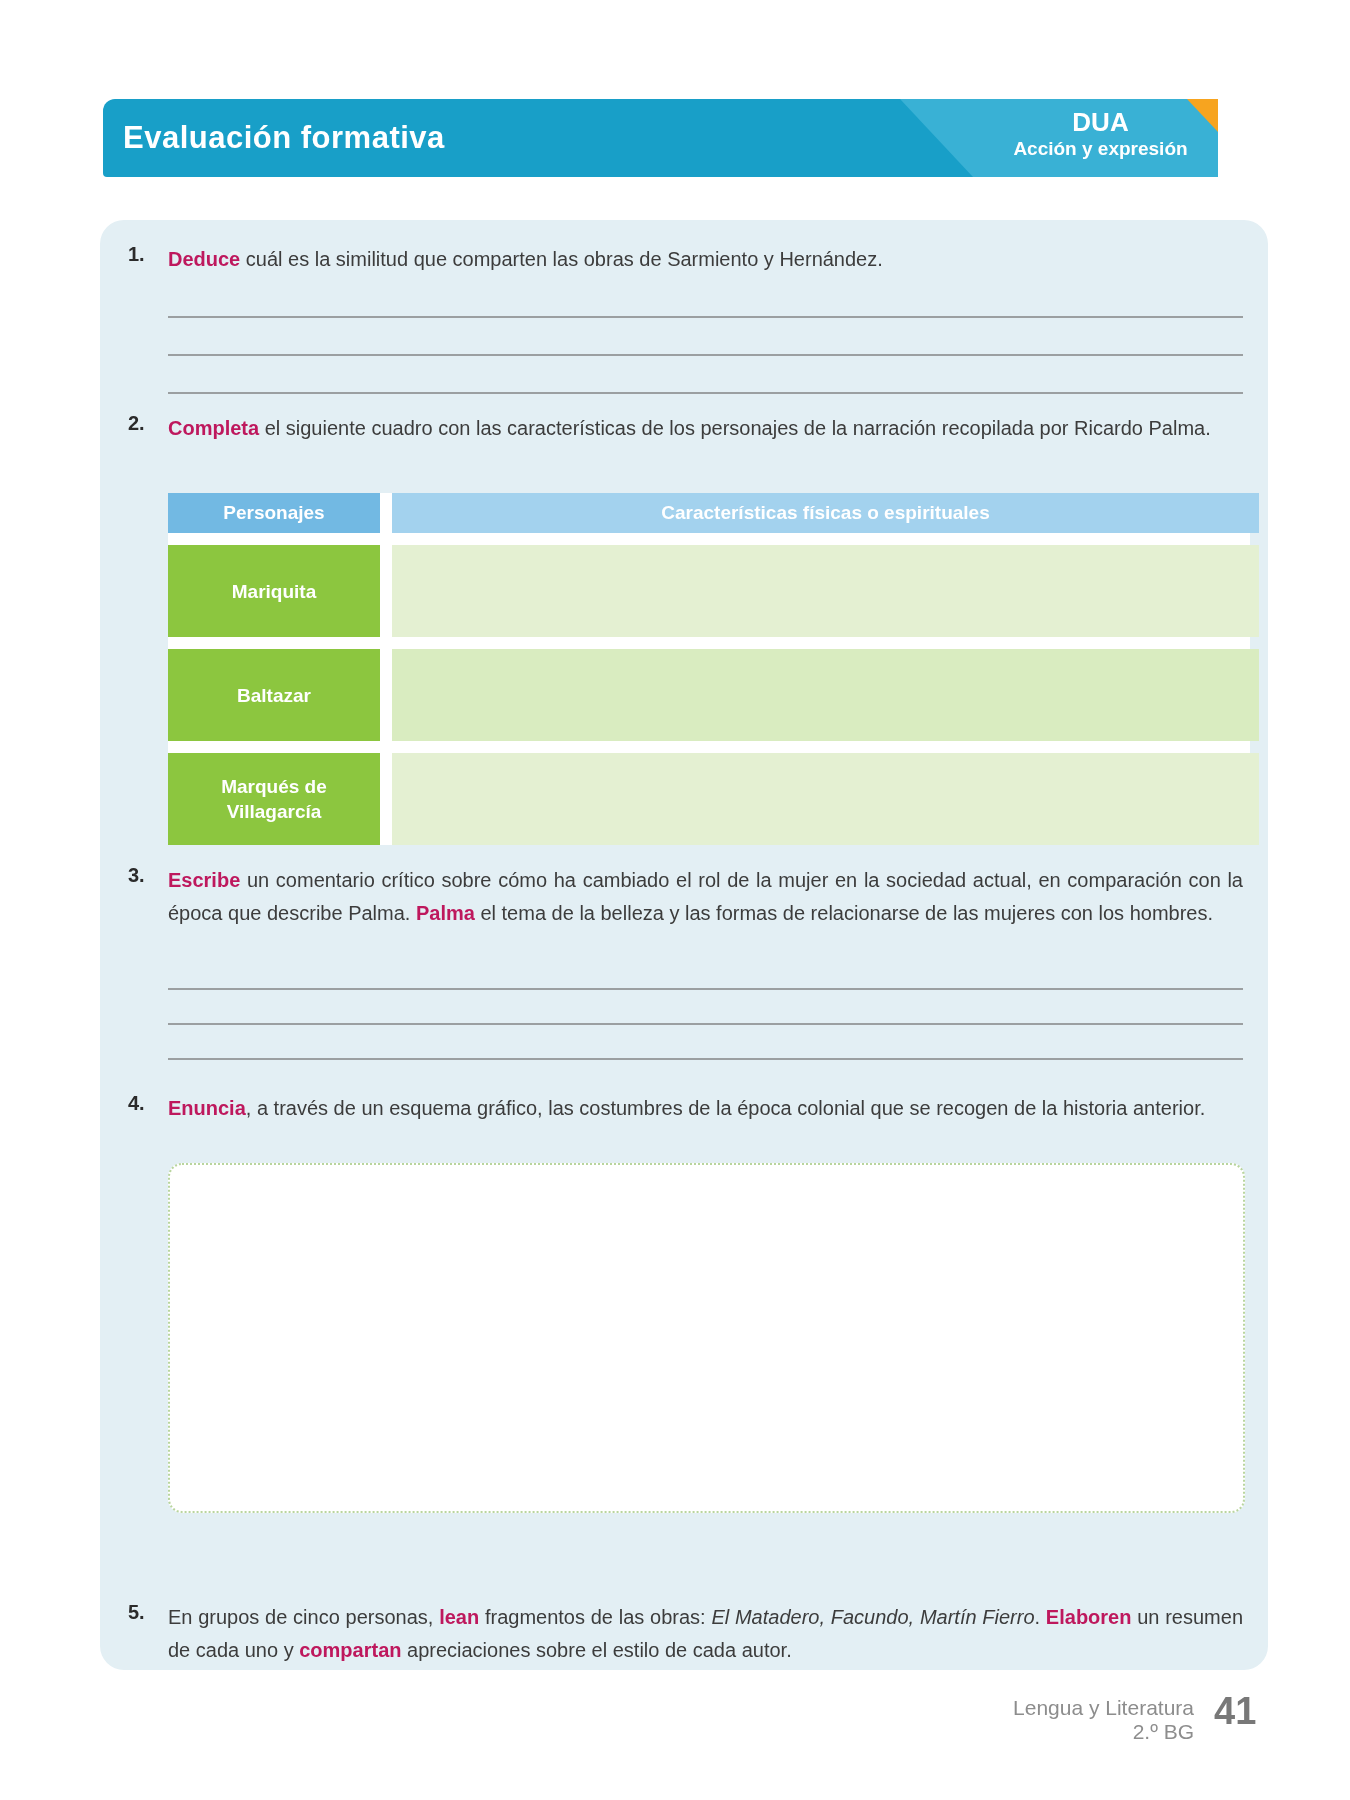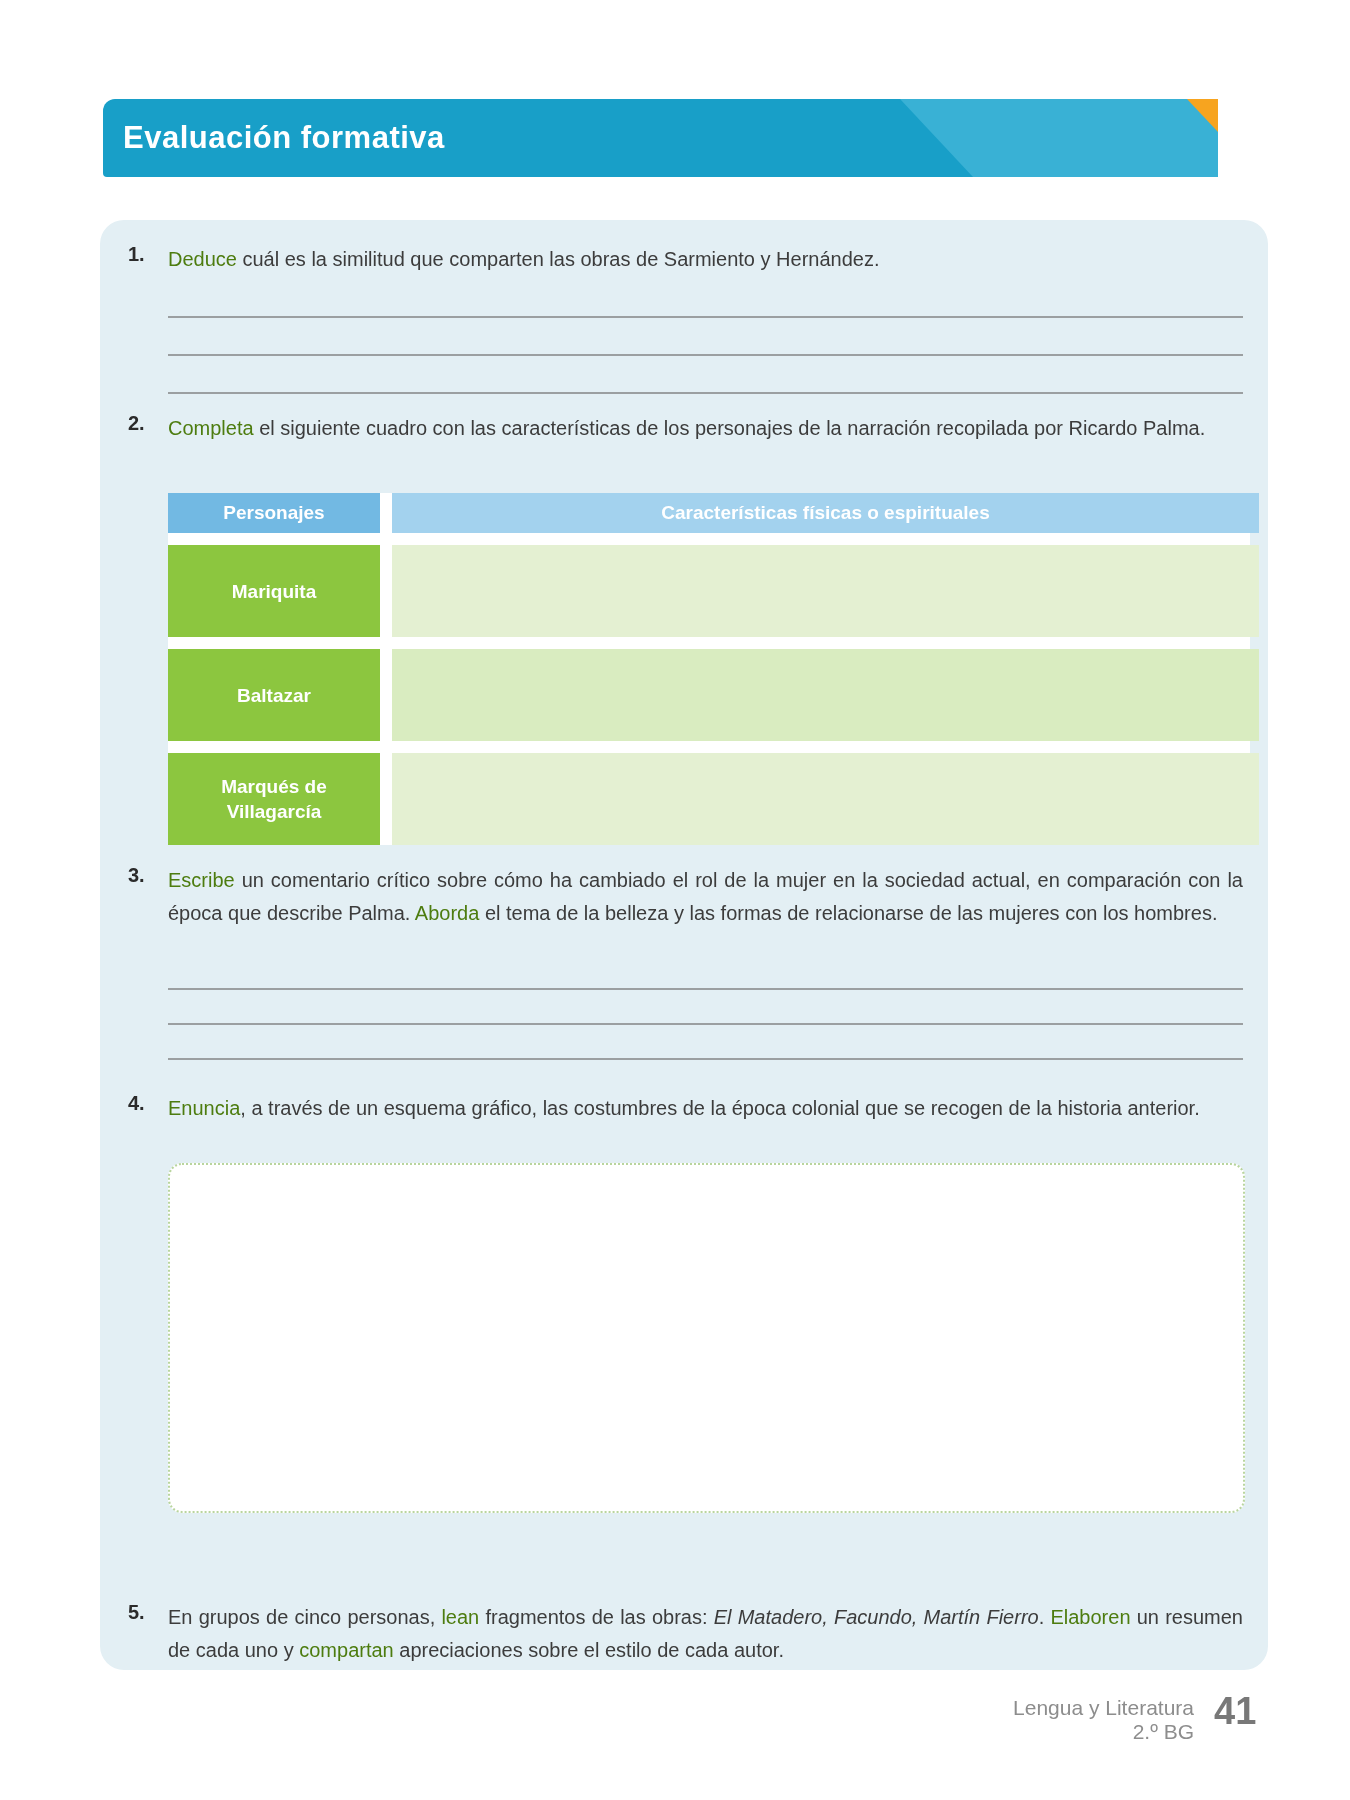--- a/index.html
+++ b/index.html
@@ -36,21 +36,21 @@
     position:absolute;left:100px;top:220px;width:1168px;height:1450px;
     background:#e3eff4;border-radius:24px;
   }
   .qnum{
     position:absolute;left:28px;width:34px;font-size:20px;font-weight:bold;color:#2b2b2b;
   }
   .qtext{
     position:absolute;left:68px;width:1075px;margin:0;
     font-size:20px;line-height:33px;text-align:justify;color:#3c3c3c;
   }
-  .r-b{font-weight:normal;color:#4d7c0f;}
+  .r-b{font-weight:bold;color:#be185d;}
   .r-i{font-style:italic;}
   .answer-line{
     position:absolute;left:68px;width:1075px;height:0;
     border-top:2px solid #9b9fa1;
   }
 
   
   .char-table{
     position:absolute;left:68px;top:273px;width:1082px;background:#ffffff;
     display:grid;grid-template-columns:212px 867px;grid-template-rows:40px 92px 92px 92px;
@@ -88,20 +88,24 @@
   }
 </style>
 </head>
 <body>
 
 <div class="page">
 
   <div class="topbar">
     <div class="topbar-light"></div>
     <span class="topbar-title">Evaluación formativa</span>
+    <div class="dua-box">
+      <div class="dua-label">DUA</div>
+      <div class="dua-sublabel">Acción y expresión</div>
+    </div>
     <div class="corner-accent"></div>
   </div>
 
   <div class="panel">
 
     <span class="qnum" style="top:23px">1.</span>
     <p class="qtext" style="top:23px;text-align:left"><span class="r-b">Deduce</span><span class="r-n"> cuál es la similitud que comparten las obras de Sarmiento y Hernández.</span></p>
     <div class="answer-line" style="top:96px"></div>
     <div class="answer-line" style="top:134px"></div>
     <div class="answer-line" style="top:172px"></div>
@@ -117,21 +121,21 @@
       <div class="cell val-a"></div>
 
       <div class="cell name-cell">Baltazar</div>
       <div class="cell val-b"></div>
 
       <div class="cell name-cell">Marqués de Villagarcía</div>
       <div class="cell val-a"></div>
     </div>
 
     <span class="qnum" style="top:644px">3.</span>
-    <p class="qtext" style="top:644px"><span class="r-b">Escribe</span><span class="r-n"> un comentario crítico sobre cómo ha cambiado el rol de la mujer en la sociedad actual, en comparación con la época que describe Palma. </span><span class="r-b">Aborda</span><span class="r-n"> el tema de la belleza y las formas de relacionarse de las mujeres con los hombres.</span></p>
+    <p class="qtext" style="top:644px"><span class="r-b">Escribe</span><span class="r-n"> un comentario crítico sobre cómo ha cambiado el rol de la mujer en la sociedad actual, en comparación con la época que describe Palma. </span><span class="r-b">Palma</span><span class="r-n"> el tema de la belleza y las formas de relacionarse de las mujeres con los hombres.</span></p>
     <div class="answer-line" style="top:768px"></div>
     <div class="answer-line" style="top:803px"></div>
     <div class="answer-line" style="top:838px"></div>
 
     <span class="qnum" style="top:872px">4.</span>
     <p class="qtext" style="top:872px"><span class="r-b">Enuncia</span><span class="r-n">, a través de un esquema gráfico, las costumbres de la época colonial que se recogen de la historia anterior.</span></p>
     <div class="drawing-area"></div>
 
 
     <span class="qnum" style="top:1381px">5.</span>

